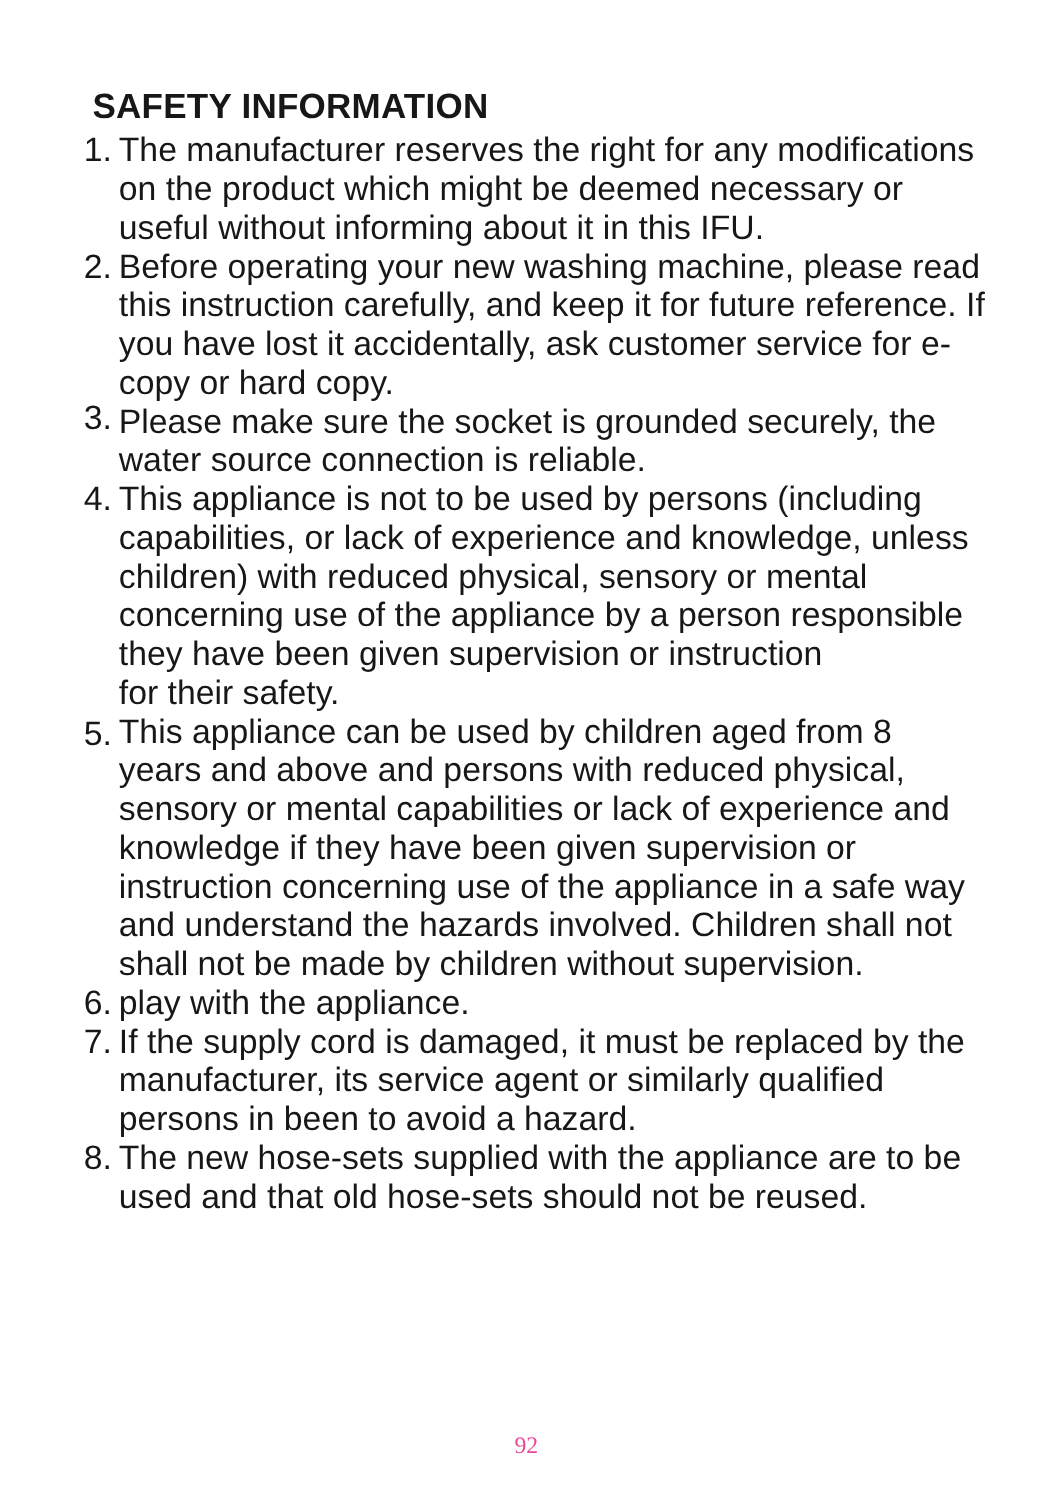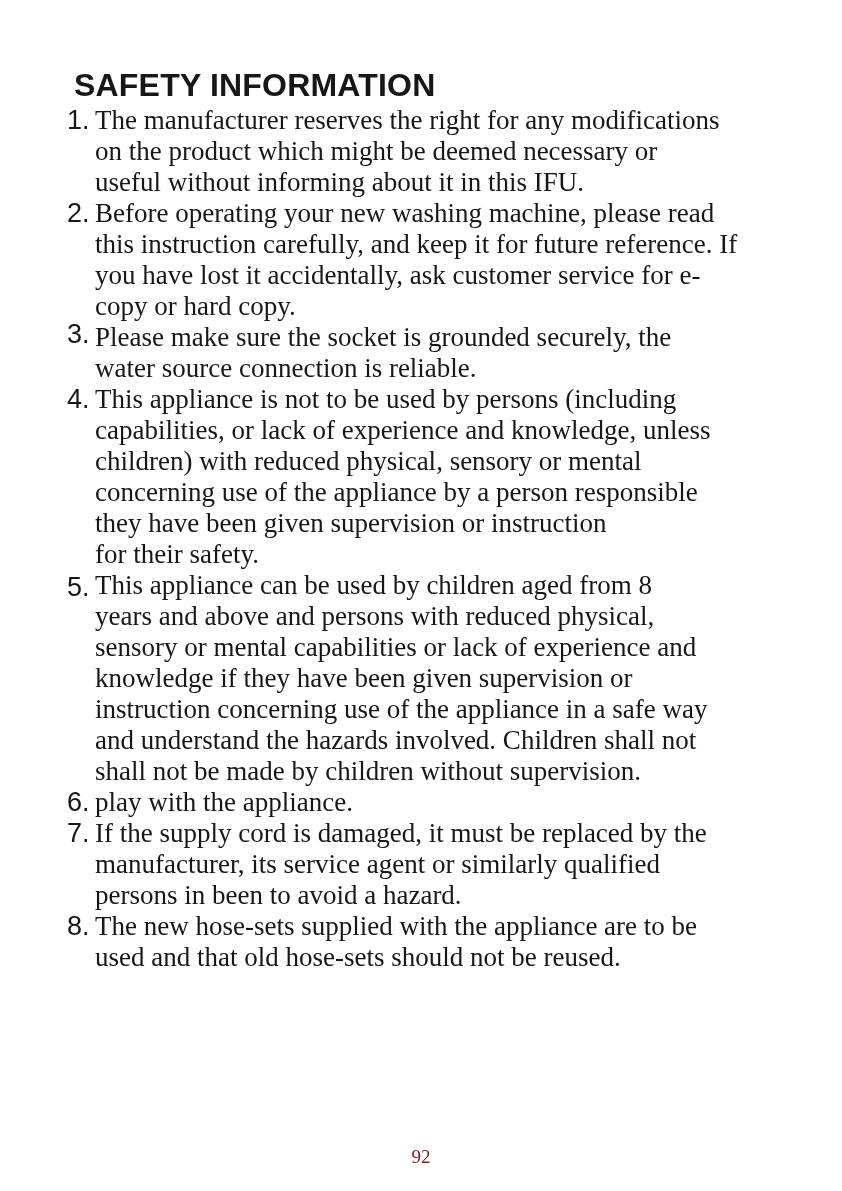--- a/index.html
+++ b/index.html
@@ -13,21 +13,21 @@
     height: 1191px;
     background: #ffffff;
     box-sizing: border-box;
     padding: 68px 30px 0 67px;
     font-family: "Liberation Sans", sans-serif;
     color: #171717;
     overflow: hidden;
   }
   .doc-title {
     margin: 0 0 3px 7px;
-    font-size: 32px;
+    font-size: 28px;
     line-height: 34px;
     font-weight: bold;
     letter-spacing: 0.2px;
     white-space: nowrap;
   }
   .safety-list {
     margin: 0;
     padding: 0;
     font-size: 27px;
     line-height: 31px;
@@ -43,32 +43,31 @@
   }
   
   .item:nth-child(3) .num { transform: translateY(-3px); }
   .item:nth-child(5) .num { transform: translateY(2px); }
   .item .lines {
     flex: 1 1 auto;
     min-width: 0;
   }
   .line {
     white-space: nowrap;
-    font-family: Liberation Serif, serif;
   }
   .page-number {
     position: absolute;
     left: 0;
     right: 0;
     top: 1146px;
     text-align: center;
     font-family: "Liberation Serif", serif;
     font-size: 19px;
     line-height: 22px;
-    color: #7f1d1d;
+    color: #ec4899;
   }
 </style>
 </head>
 <body>
 
 <div class="page">
   <h1 class="doc-title">SAFETY INFORMATION</h1>
 
   <div class="safety-list">
   <div class="item">

